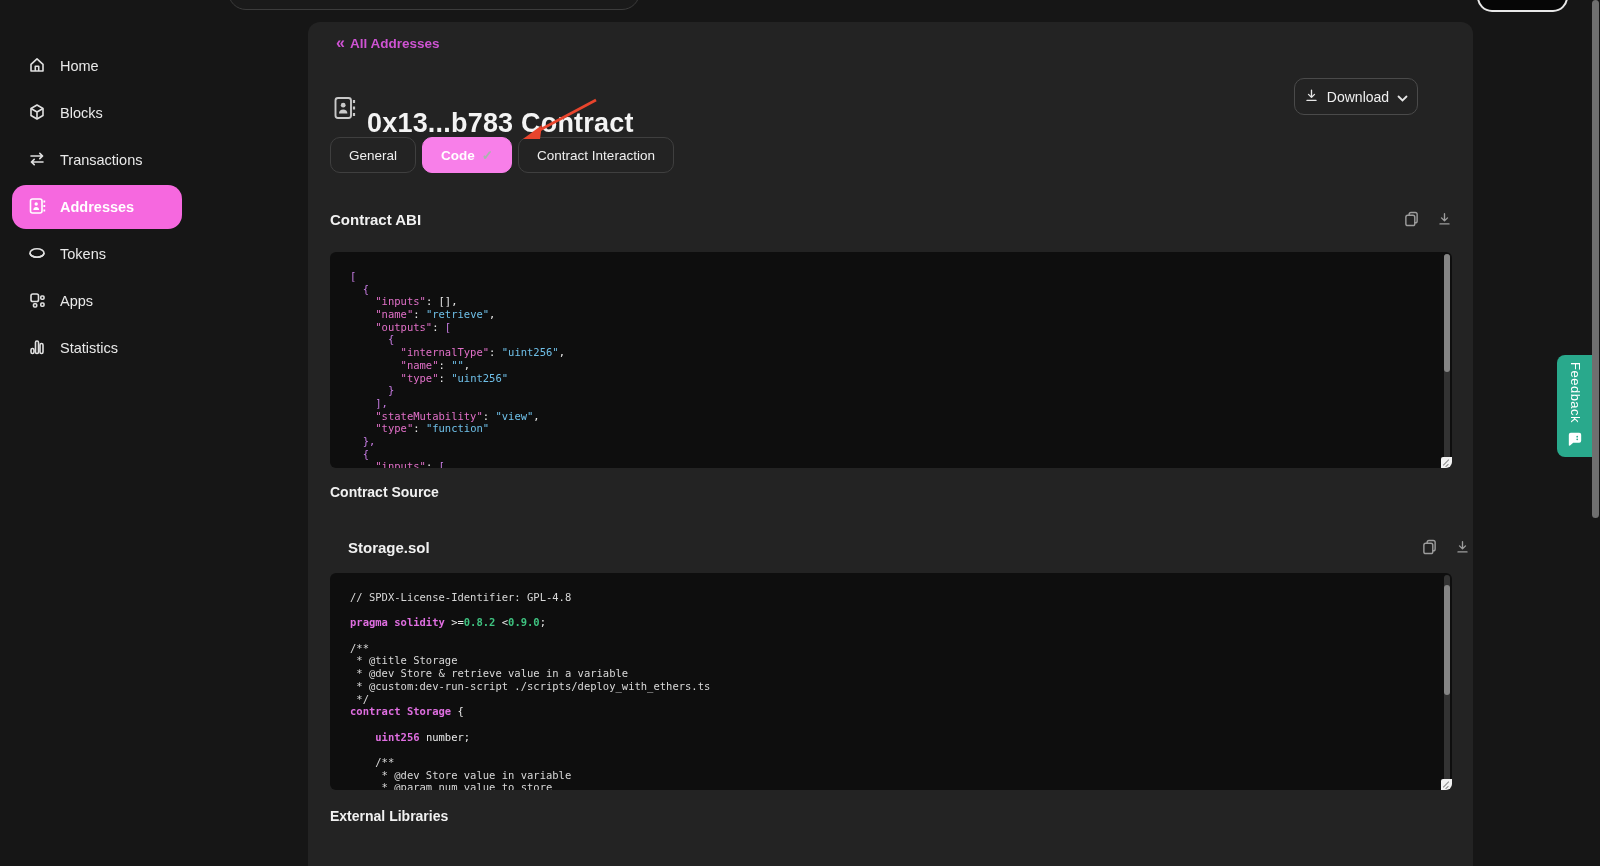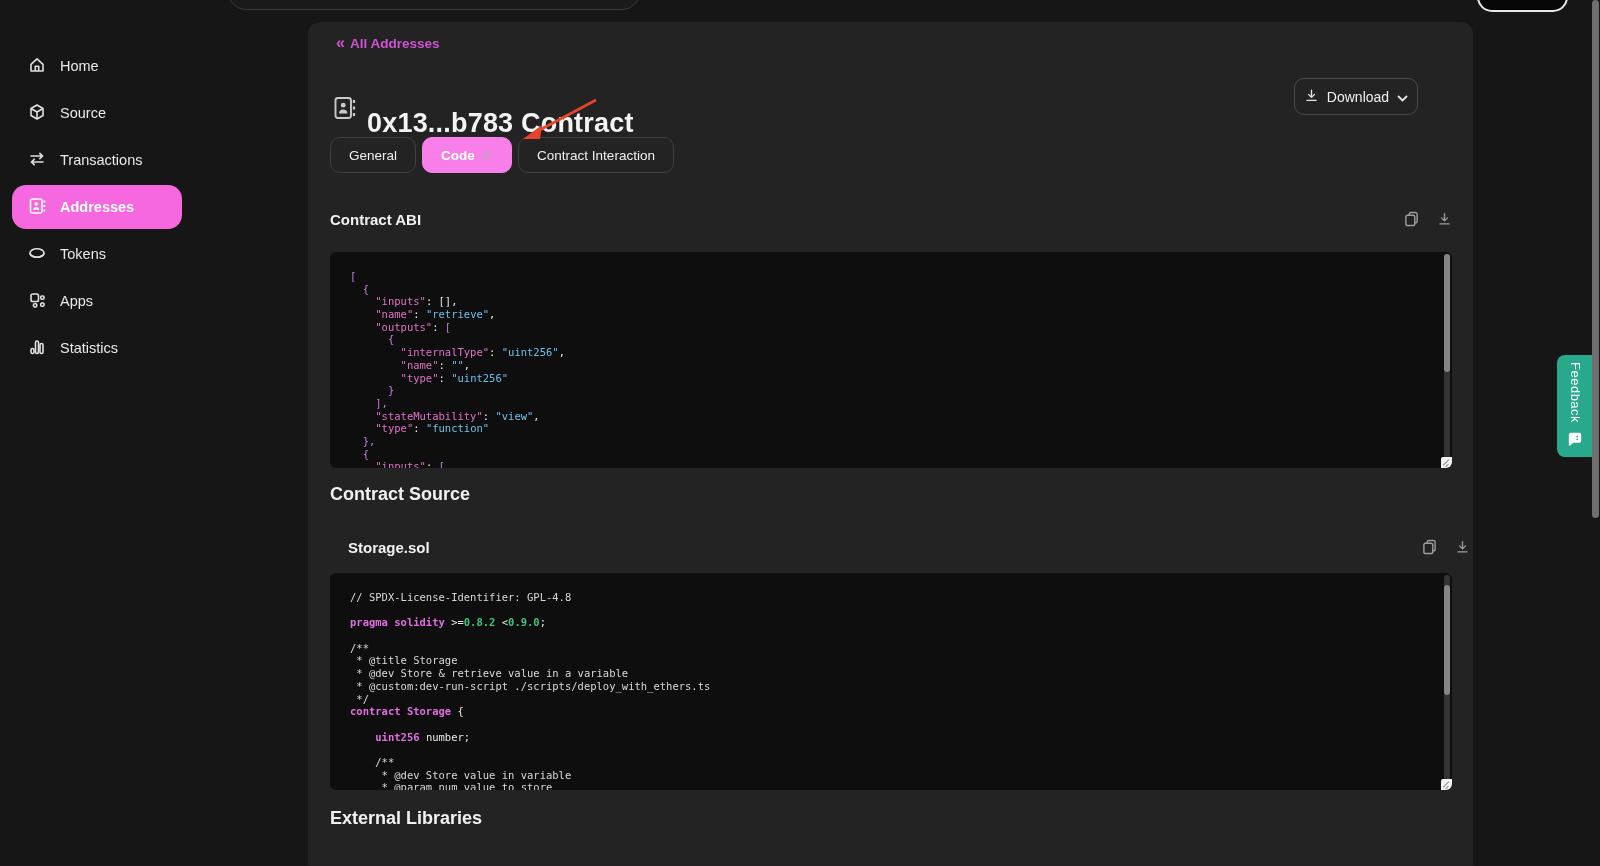--- a/index.html
+++ b/index.html
@@ -71,21 +71,21 @@
 
   .section-head {
     position:absolute; left:22px; width:1122px; height:18px;
     display:flex; align-items:center; justify-content:space-between;
   }
   .section-head h2 { font-size:15px; font-weight:600; color:#f1f1f1; }
   .head-actions { display:flex; gap:18px; }
   .icon-btn { background:none; border:none; cursor:pointer; padding:0; line-height:0; }
 
   .big-heading {
-    position:absolute; left:22px; font-size:18px; font-weight:600; color:#f1f1f1;
+    position:absolute; left:22px; font-size:14px; font-weight:600; color:#f1f1f1;
   }
 
   .code-block {
     position:absolute; left:22px; width:1122px;
     background:#0e0e0e; border-radius:6px; overflow:hidden; cursor:text;
   }
   .code-lines { padding:18px 0 0 20px; font-family:"DejaVu Sans Mono", monospace; font-size:10.5px; }
   .cl { height:12.7px; line-height:12.7px; white-space:pre; color:#e9e9e9; }
   .tk-p { color:#c77ce3; }
   .tk-k { color:#e170c8; }
@@ -145,21 +145,21 @@
     </span>
     <span>Home</span>
   </div>
   <div class="side-item">
     <span>
       <svg width="20" height="20" viewBox="0 0 20 20" fill="none" stroke="#e0e0e0" stroke-width="1.6" stroke-linejoin="round">
           <path d="M10 3 L16 6.5 V13.5 L10 17 L4 13.5 V6.5 Z"></path>
           <path d="M4 6.5 L10 10 L16 6.5 M10 10 V17"></path>
         </svg>
     </span>
-    <span>Source</span>
+    <span>Blocks</span>
   </div>
   <div class="side-item">
     <span>
       <svg width="20" height="20" viewBox="0 0 20 20" fill="none" stroke="#e0e0e0" stroke-width="1.6" stroke-linecap="round" stroke-linejoin="round">
           <path d="M4 7 H15.5 M12.8 4.4 L15.6 7 L12.8 9.6"></path>
           <path d="M16 13 H4.5 M7.2 10.4 L4.4 13 L7.2 15.6"></path>
         </svg>
     </span>
     <span>Transactions</span>
   </div>

